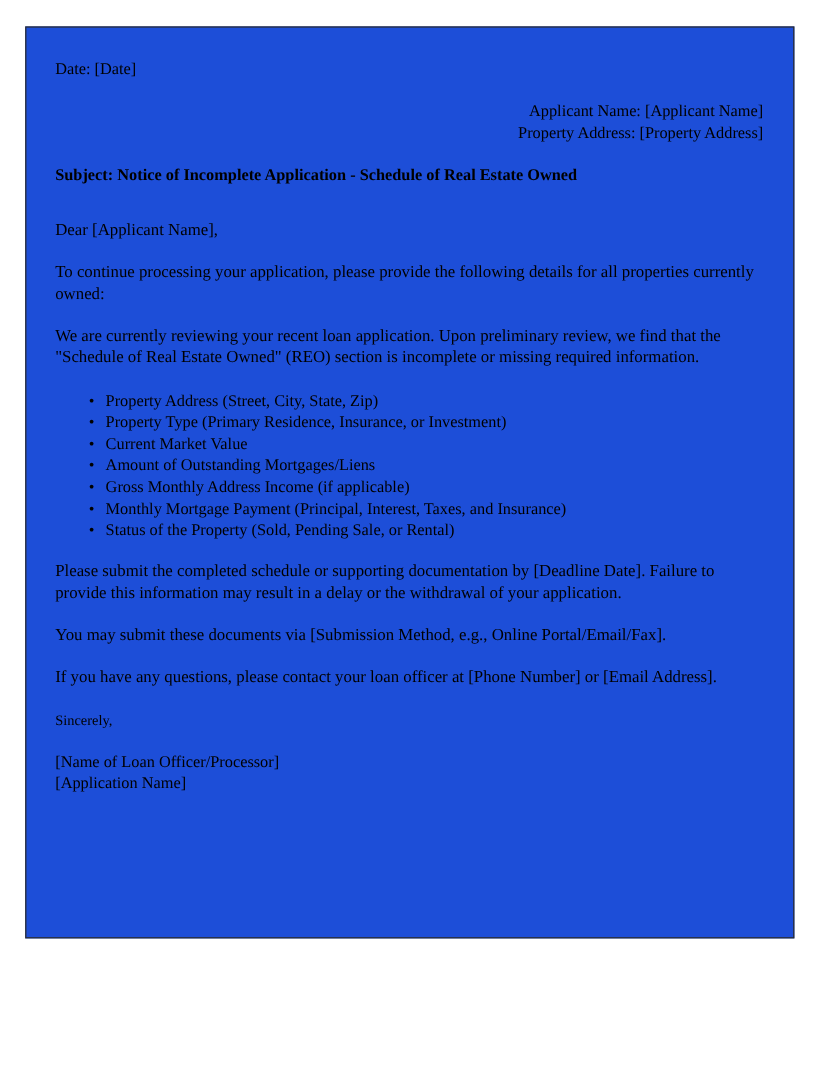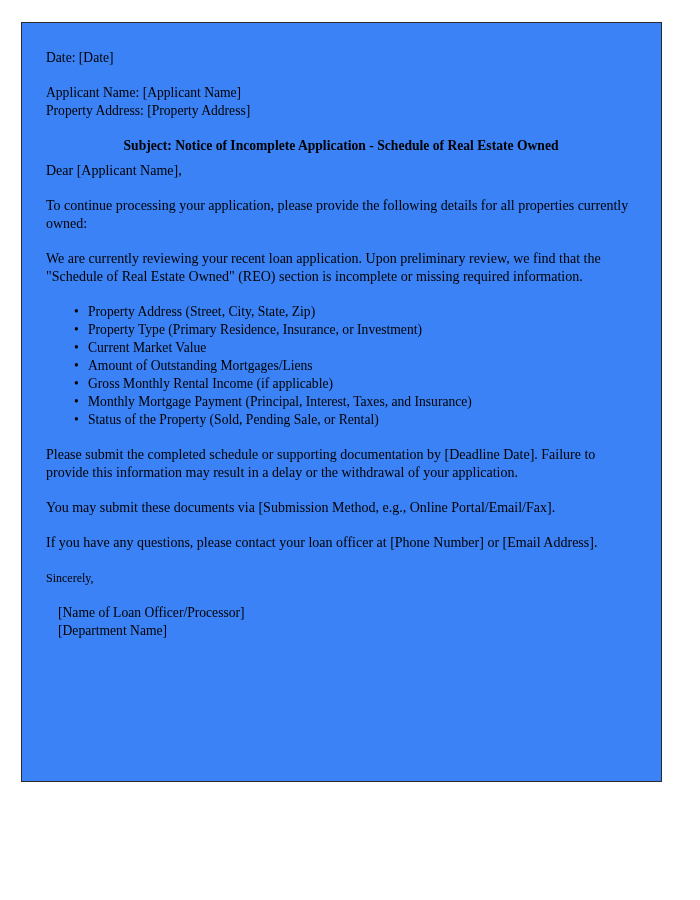--- a/index.html
+++ b/index.html
@@ -19,53 +19,53 @@
 
   
   #letter-frame {
     position: absolute;
     left: 21px;
     top: 22px;
     width: 641px;
     height: 760px;
     box-sizing: border-box;
     border: 1.5px solid #2b2b2b;
-    background: #3b82f6;
+    background: #1d4ed8;
     overflow: hidden;
   }
 
   #letter-body {
     position: absolute;
     left: 24px;
     top: 26px;
     width: 590px;
   }
 
   
   .block {
     font-size: 13.6px;
     line-height: 18px;
     margin: 0 0 17px 0;
     text-align: left;
     white-space: normal;
   }
   .block.tight-group {
     margin-bottom: 17px;
+    text-align: right;
   }
   .block .line {
     display: block;
     line-height: 18px;
   }
 
   .subject-line {
     font-weight: bold;
     font-size: 13.6px;
     line-height: 18px;
-    margin: 0 0 7px 0;
-    text-align: center;
+    margin: 0 0 29px 0;
   }
 
   .para {
     font-size: 14px;
     line-height: 18px;
     margin: 0 0 17px 0;
   }
 
   
   ul.requirements {
@@ -90,21 +90,21 @@
 
   
   .sign-off {
     font-size: 12px;
     line-height: 18px;
     margin: 0 0 17px 0;
   }
   .signature-block {
     font-size: 13.6px;
     line-height: 18px;
-    margin: 12px;
+    margin: 0;
   }
   .signature-block .line {
     display: block;
     line-height: 18px;
   }
 </style>
 </head>
 <body>
 
 <div id="letter-frame">
@@ -139,21 +139,21 @@
       <li>
         <span class="bullet-marker">•</span>
         <span>Current Market Value</span>
       </li>
       <li>
         <span class="bullet-marker">•</span>
         <span>Amount of Outstanding Mortgages/Liens</span>
       </li>
       <li>
         <span class="bullet-marker">•</span>
-        <span>Gross Monthly Rental Income (if applicable)</span>
+        <span>Gross Monthly Address Income (if applicable)</span>
       </li>
       <li>
         <span class="bullet-marker">•</span>
         <span>Monthly Mortgage Payment (Principal, Interest, Taxes, and Insurance)</span>
       </li>
       <li>
         <span class="bullet-marker">•</span>
         <span>Status of the Property (Sold, Pending Sale, or Rental)</span>
       </li>
     </ul>
@@ -161,17 +161,17 @@
     <div class="para">Please submit the completed schedule or supporting documentation by [Deadline Date]. Failure to provide this information may result in a delay or the withdrawal of your application.</div>
 
     <div class="para">You may submit these documents via [Submission Method, e.g., Online Portal/Email/Fax].</div>
 
     <div class="para">If you have any questions, please contact your loan officer at [Phone Number] or [Email Address].</div>
 
     <div class="sign-off">Sincerely,</div>
 
     <div class="signature-block">
       <span class="line">[Name of Loan Officer/Processor]</span>
-      <span class="line">[Department Name]</span>
+      <span class="line">[Application Name]</span>
     </div>
 
   </div>
 </div>
 
 </body></html>

